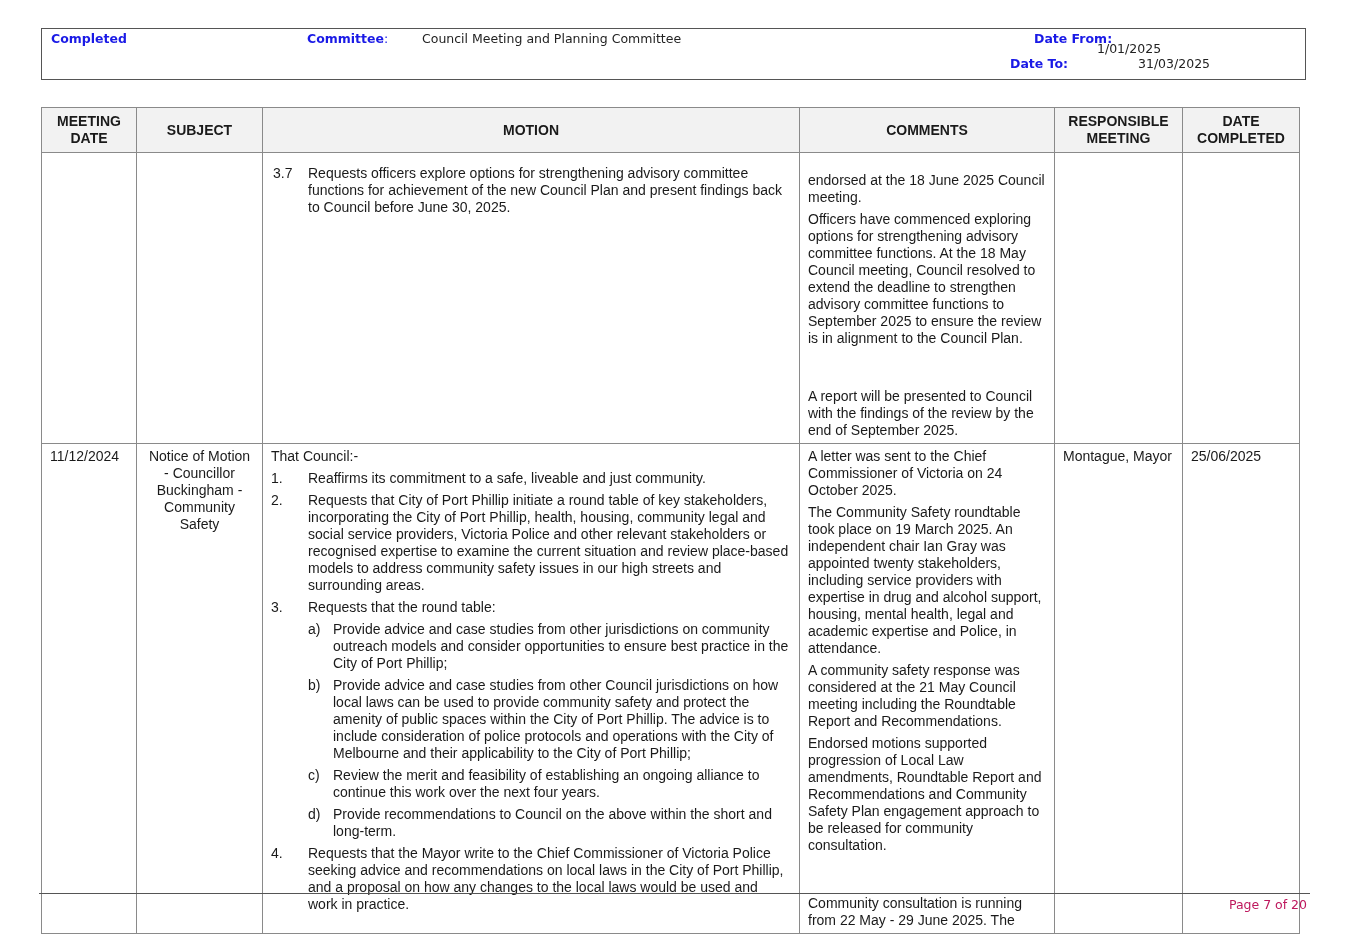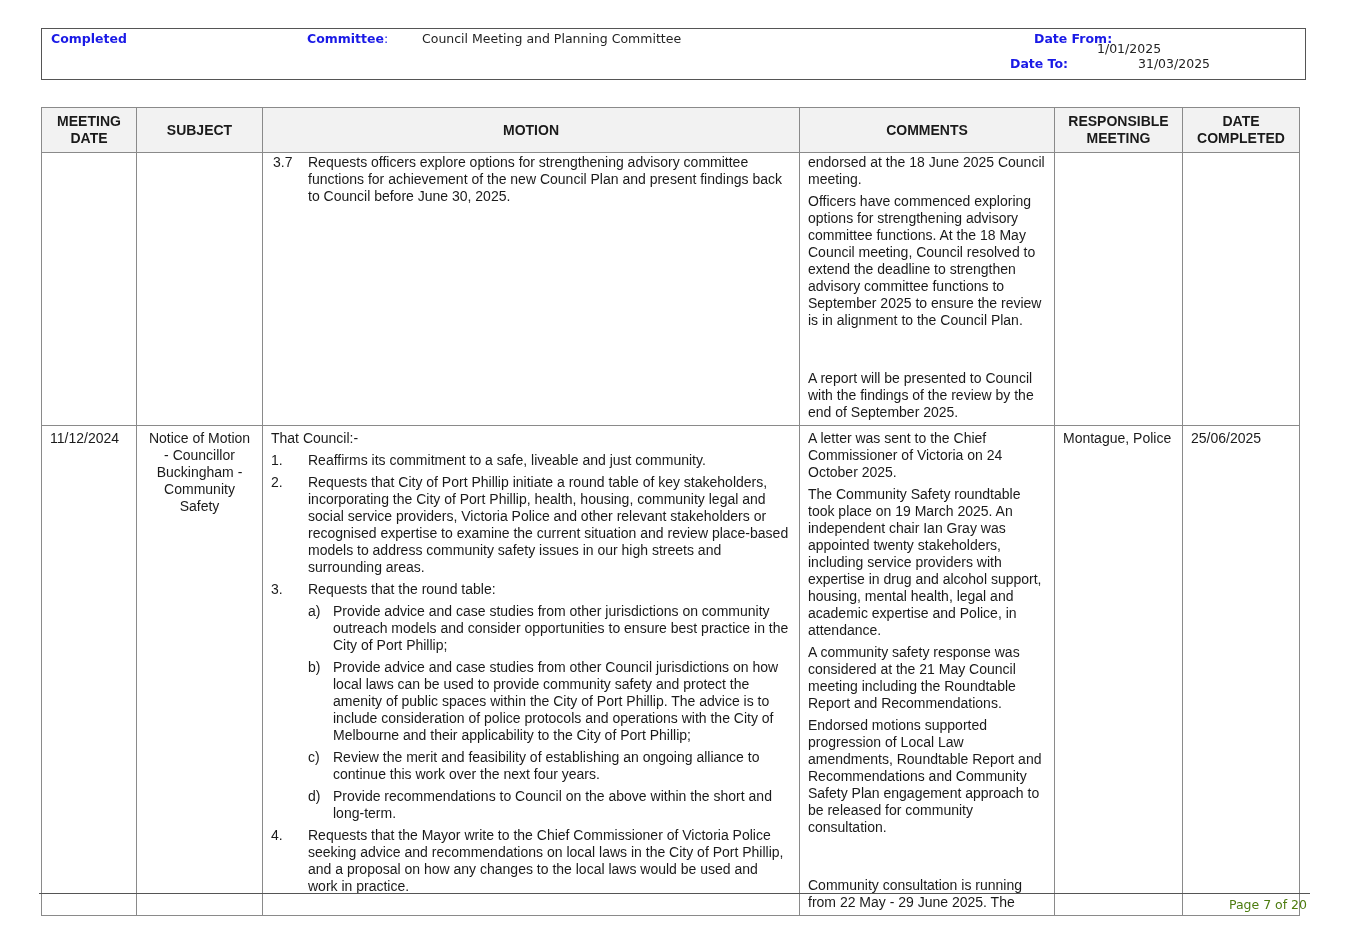--- a/index.html
+++ b/index.html
@@ -28,21 +28,21 @@
   .item .num { width: 37px; flex: 0 0 37px; }
   .item .txt { flex: 1; }
   .sub { display: flex; margin-left: 37px; margin-bottom: 5px; }
   .sub .num { width: 25px; flex: 0 0 25px; }
   .sub .txt { flex: 1; }
   .intro { margin-bottom: 5px; }
 
   .footer-rule { position: absolute; left: 39px; top: 893px; width: 1271px; height: 0;
                  border-top: 1.5px solid #555; }
   .page-num { position: absolute; right: 40px; top: 897px; font-family: "DejaVu Sans", sans-serif;
-              font-size: 12.5px; color: #4d7c0f; }
+              font-size: 12.5px; color: #be185d; }
 </style>
 </head>
 <body>
 
 <div class="hdr">
   <span class="lbl" style="left:9px; top:2px;">Completed</span>
   <span class="lbl" style="left:265px; top:2px;"><span>Committee</span><span style="font-weight:normal;">:</span></span>
   <span class="val" style="left:380px; top:2px;">Council Meeting and Planning Committee</span>
   <span class="lbl" style="left:992px; top:2px;">Date From:</span>
   <span class="val" style="left:1055px; top:12px;">1/01/2025</span>
@@ -67,27 +67,27 @@
       <th><span>COMMENTS</span></th>
       <th><span>RESPONSIBLE</span><br><span>MEETING</span></th>
       <th><span>DATE</span><br><span>COMPLETED</span></th>
     </tr>
   </thead>
   <tbody>
 
     <tr style="height:254px;">
       <td class="c-date"></td>
       <td class="c-subj"></td>
-      <td class="c-motion" style="padding-top:1px;">
+      <td class="c-motion" style="padding-top:12px;">
         <div class="item">
           <span class="num" style="padding-left:2px; width:35px; flex-basis:35px;">3.7</span>
           <span class="txt">Requests officers explore options for strengthening advisory committee functions for achievement of the new Council Plan and present findings back to Council before June 30, 2025.</span>
         </div>
       </td>
-      <td class="c-comm" style="padding-top:1px;">
+      <td class="c-comm" style="padding-top:19px;">
         <p>endorsed at the 18 June 2025 Council meeting.</p>
         <p>Officers have commenced exploring options for strengthening advisory committee functions. At the 18 May Council meeting, Council resolved to extend the deadline to strengthen advisory committee functions to September 2025 to ensure the review is in alignment to the Council Plan.</p>
         <p>A report will be presented to Council with the findings of the review by the end of September 2025.</p>
       </td>
       <td></td>
       <td></td>
     </tr>
 
     <tr style="height:474px;">
       <td class="c-date">11/12/2024</td>
@@ -127,20 +127,20 @@
           <span class="txt">Requests that the Mayor write to the Chief Commissioner of Victoria Police seeking advice and recommendations on local laws in the City of Port Phillip, and a proposal on how any changes to the local laws would be used and work in practice.</span>
         </div>
       </td>
       <td class="c-comm">
         <p>A letter was sent to the Chief Commissioner of Victoria on 24 October 2025.</p>
         <p>The Community Safety roundtable took place on 19 March 2025. An independent chair Ian Gray was appointed twenty stakeholders, including service providers with expertise in drug and alcohol support, housing, mental health, legal and academic expertise and Police, in attendance.</p>
         <p>A community safety response was considered at the 21 May Council meeting including the Roundtable Report and Recommendations.</p>
         <p>Endorsed motions supported progression of Local Law amendments, Roundtable Report and Recommendations and Community Safety Plan engagement approach to be released for community consultation.</p>
         <p>Community consultation is running from 22 May - 29 June 2025. The</p>
       </td>
-      <td style="width:80px;">Montague, Police</td>
+      <td style="width:80px;">Montague, Mayor</td>
       <td>25/06/2025</td>
     </tr>
   </tbody>
 </table>
 
 <div class="footer-rule"></div>
 <div class="page-num">Page 7 of 20</div>
 
 </body></html>

